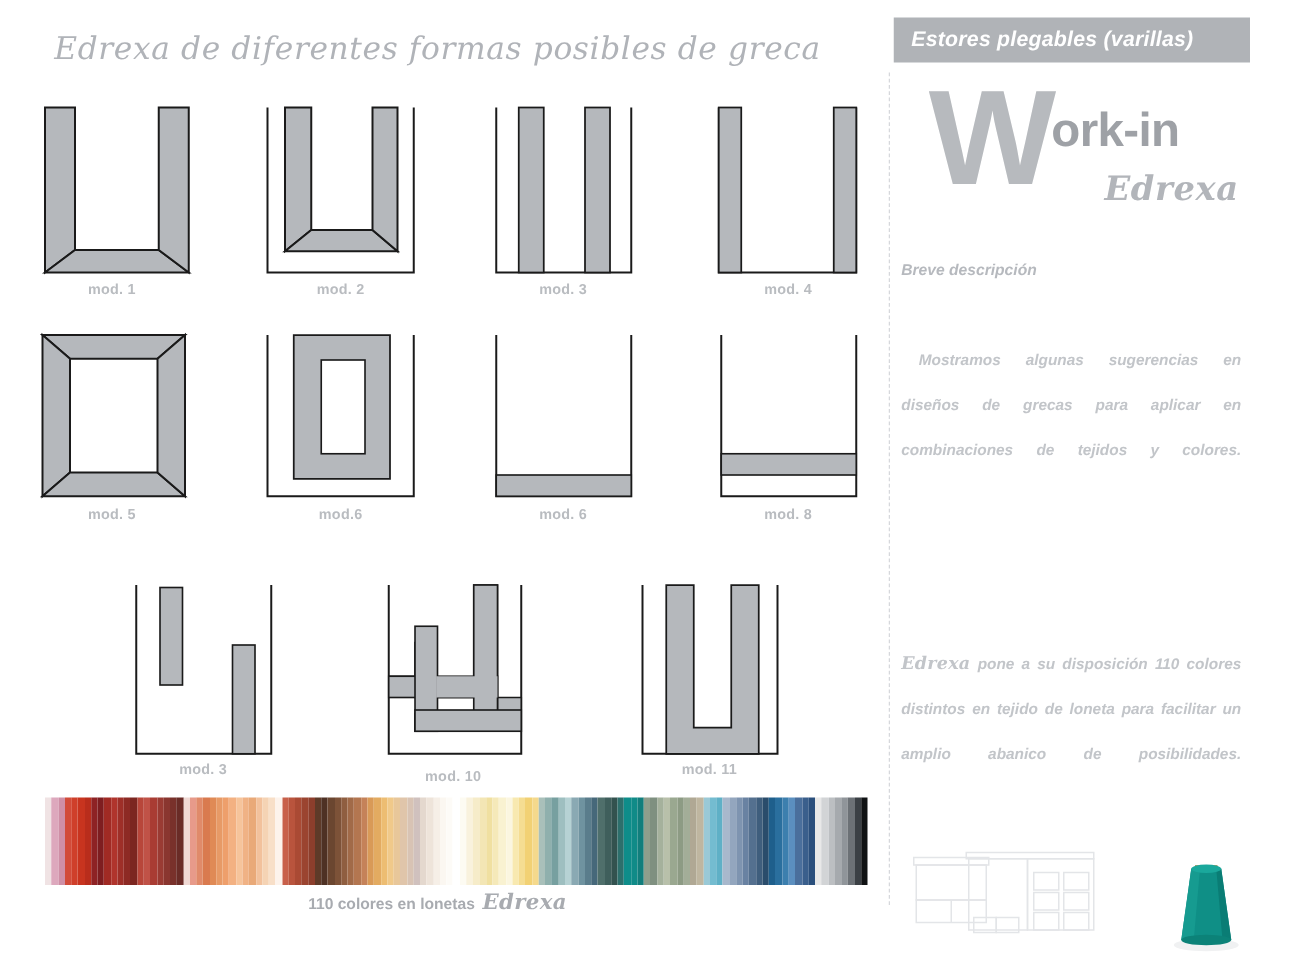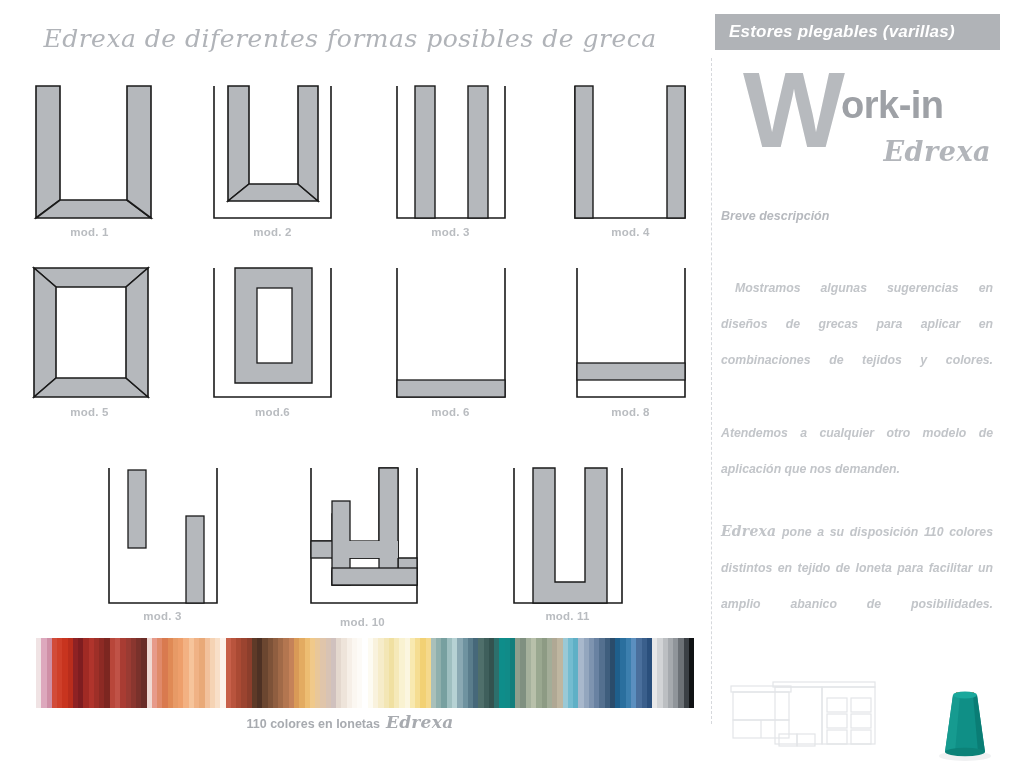--- a/index.html
+++ b/index.html
@@ -362,21 +362,20 @@
   <div id="brand">
     <div id="brand-w">W</div>
     <div id="brand-rest">ork-in</div>
     <div id="brand-sub">Edrexa</div>
   </div>
 
   <div id="desc-label">Breve descripción</div>
 
   <div class="para j" id="para1"><span class="ind"></span><span>Mostramos algunas sugerencias en diseños de grecas para aplicar en combinaciones de tejidos y colores.</span></div>
 
-  <div class="para" id="para2"><span>Atendemos a cualquier otro modelo de aplicación que nos demanden.</span></div>
 
   <div class="para j" id="para3"><span class="script">Edrexa</span> <span>pone a su disposición 110 colores distintos en tejido de loneta para facilitar un amplio abanico de posibilidades.</span></div>
 
   <div id="thumbs">
     <svg class="blind-thumb" style="left:16px;top:22px;" width="70" height="62" viewBox="0 0 70 62">
       <g stroke="#e3e5e8" stroke-width="1.2" fill="none">
         <rect x="4" y="4" width="60" height="6"></rect>
         <rect x="6" y="10" width="56" height="28"></rect>
         <rect x="6" y="38" width="56" height="18"></rect>
         <line x1="34" y1="38" x2="34" y2="56"></line>

